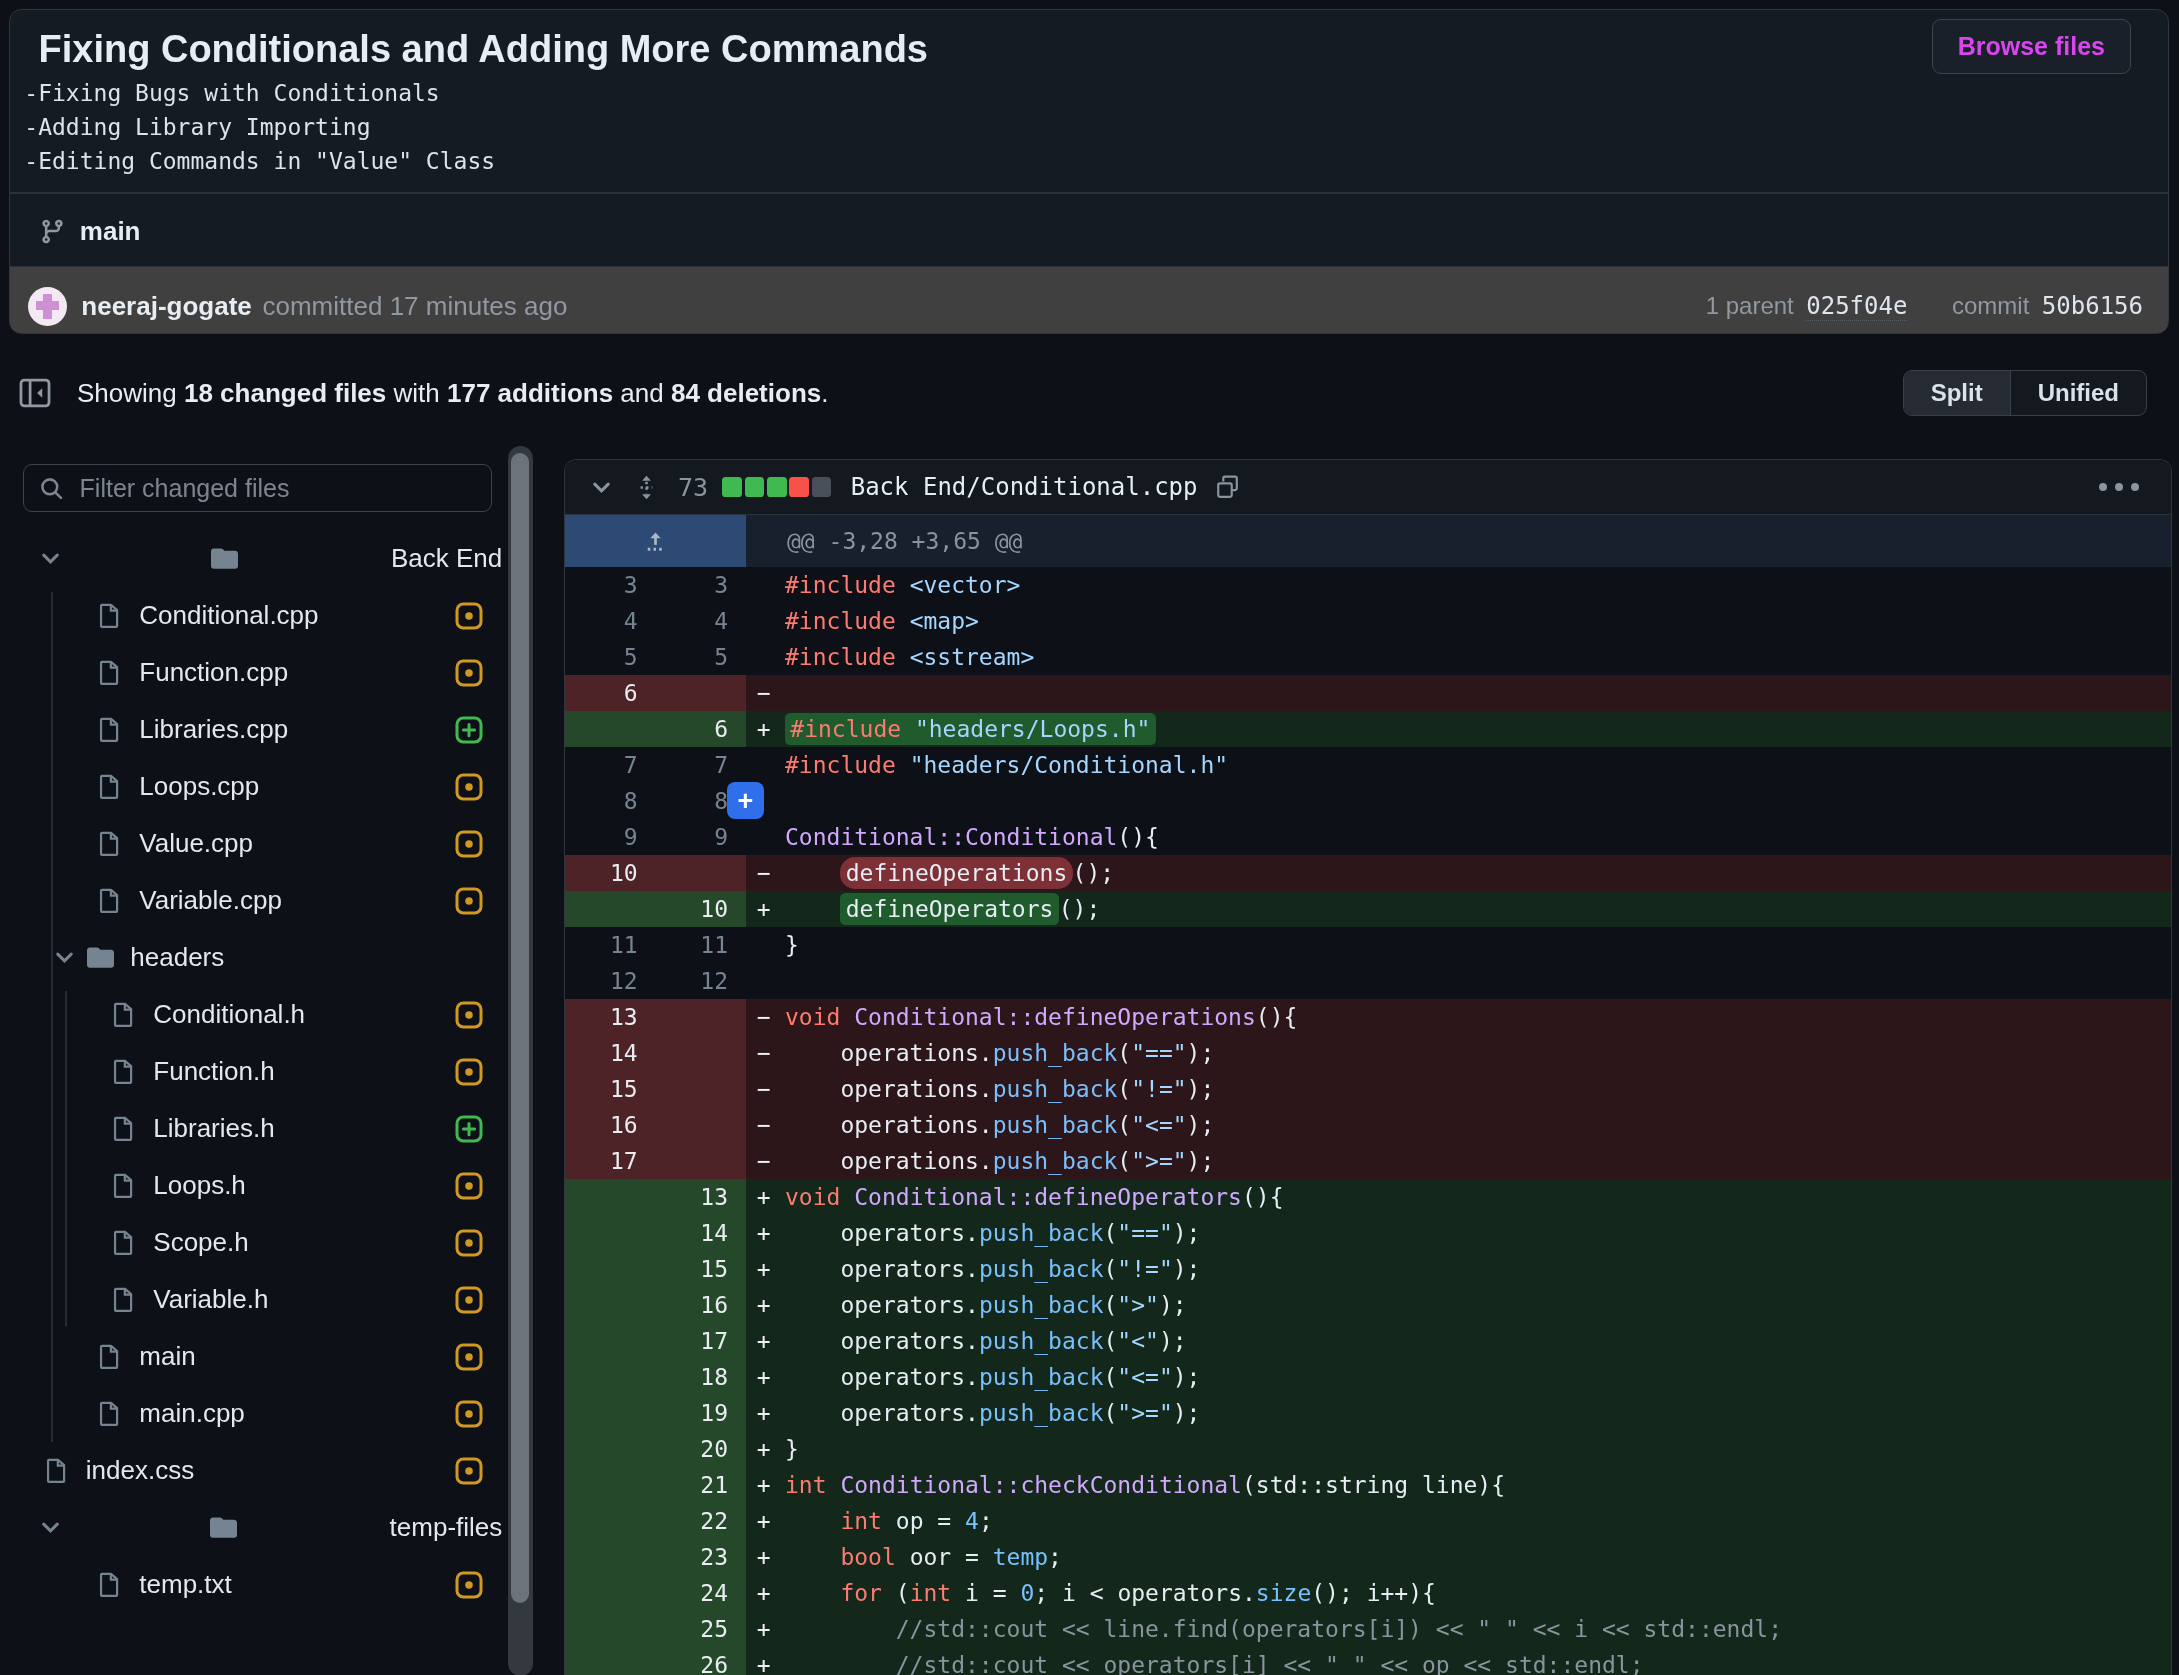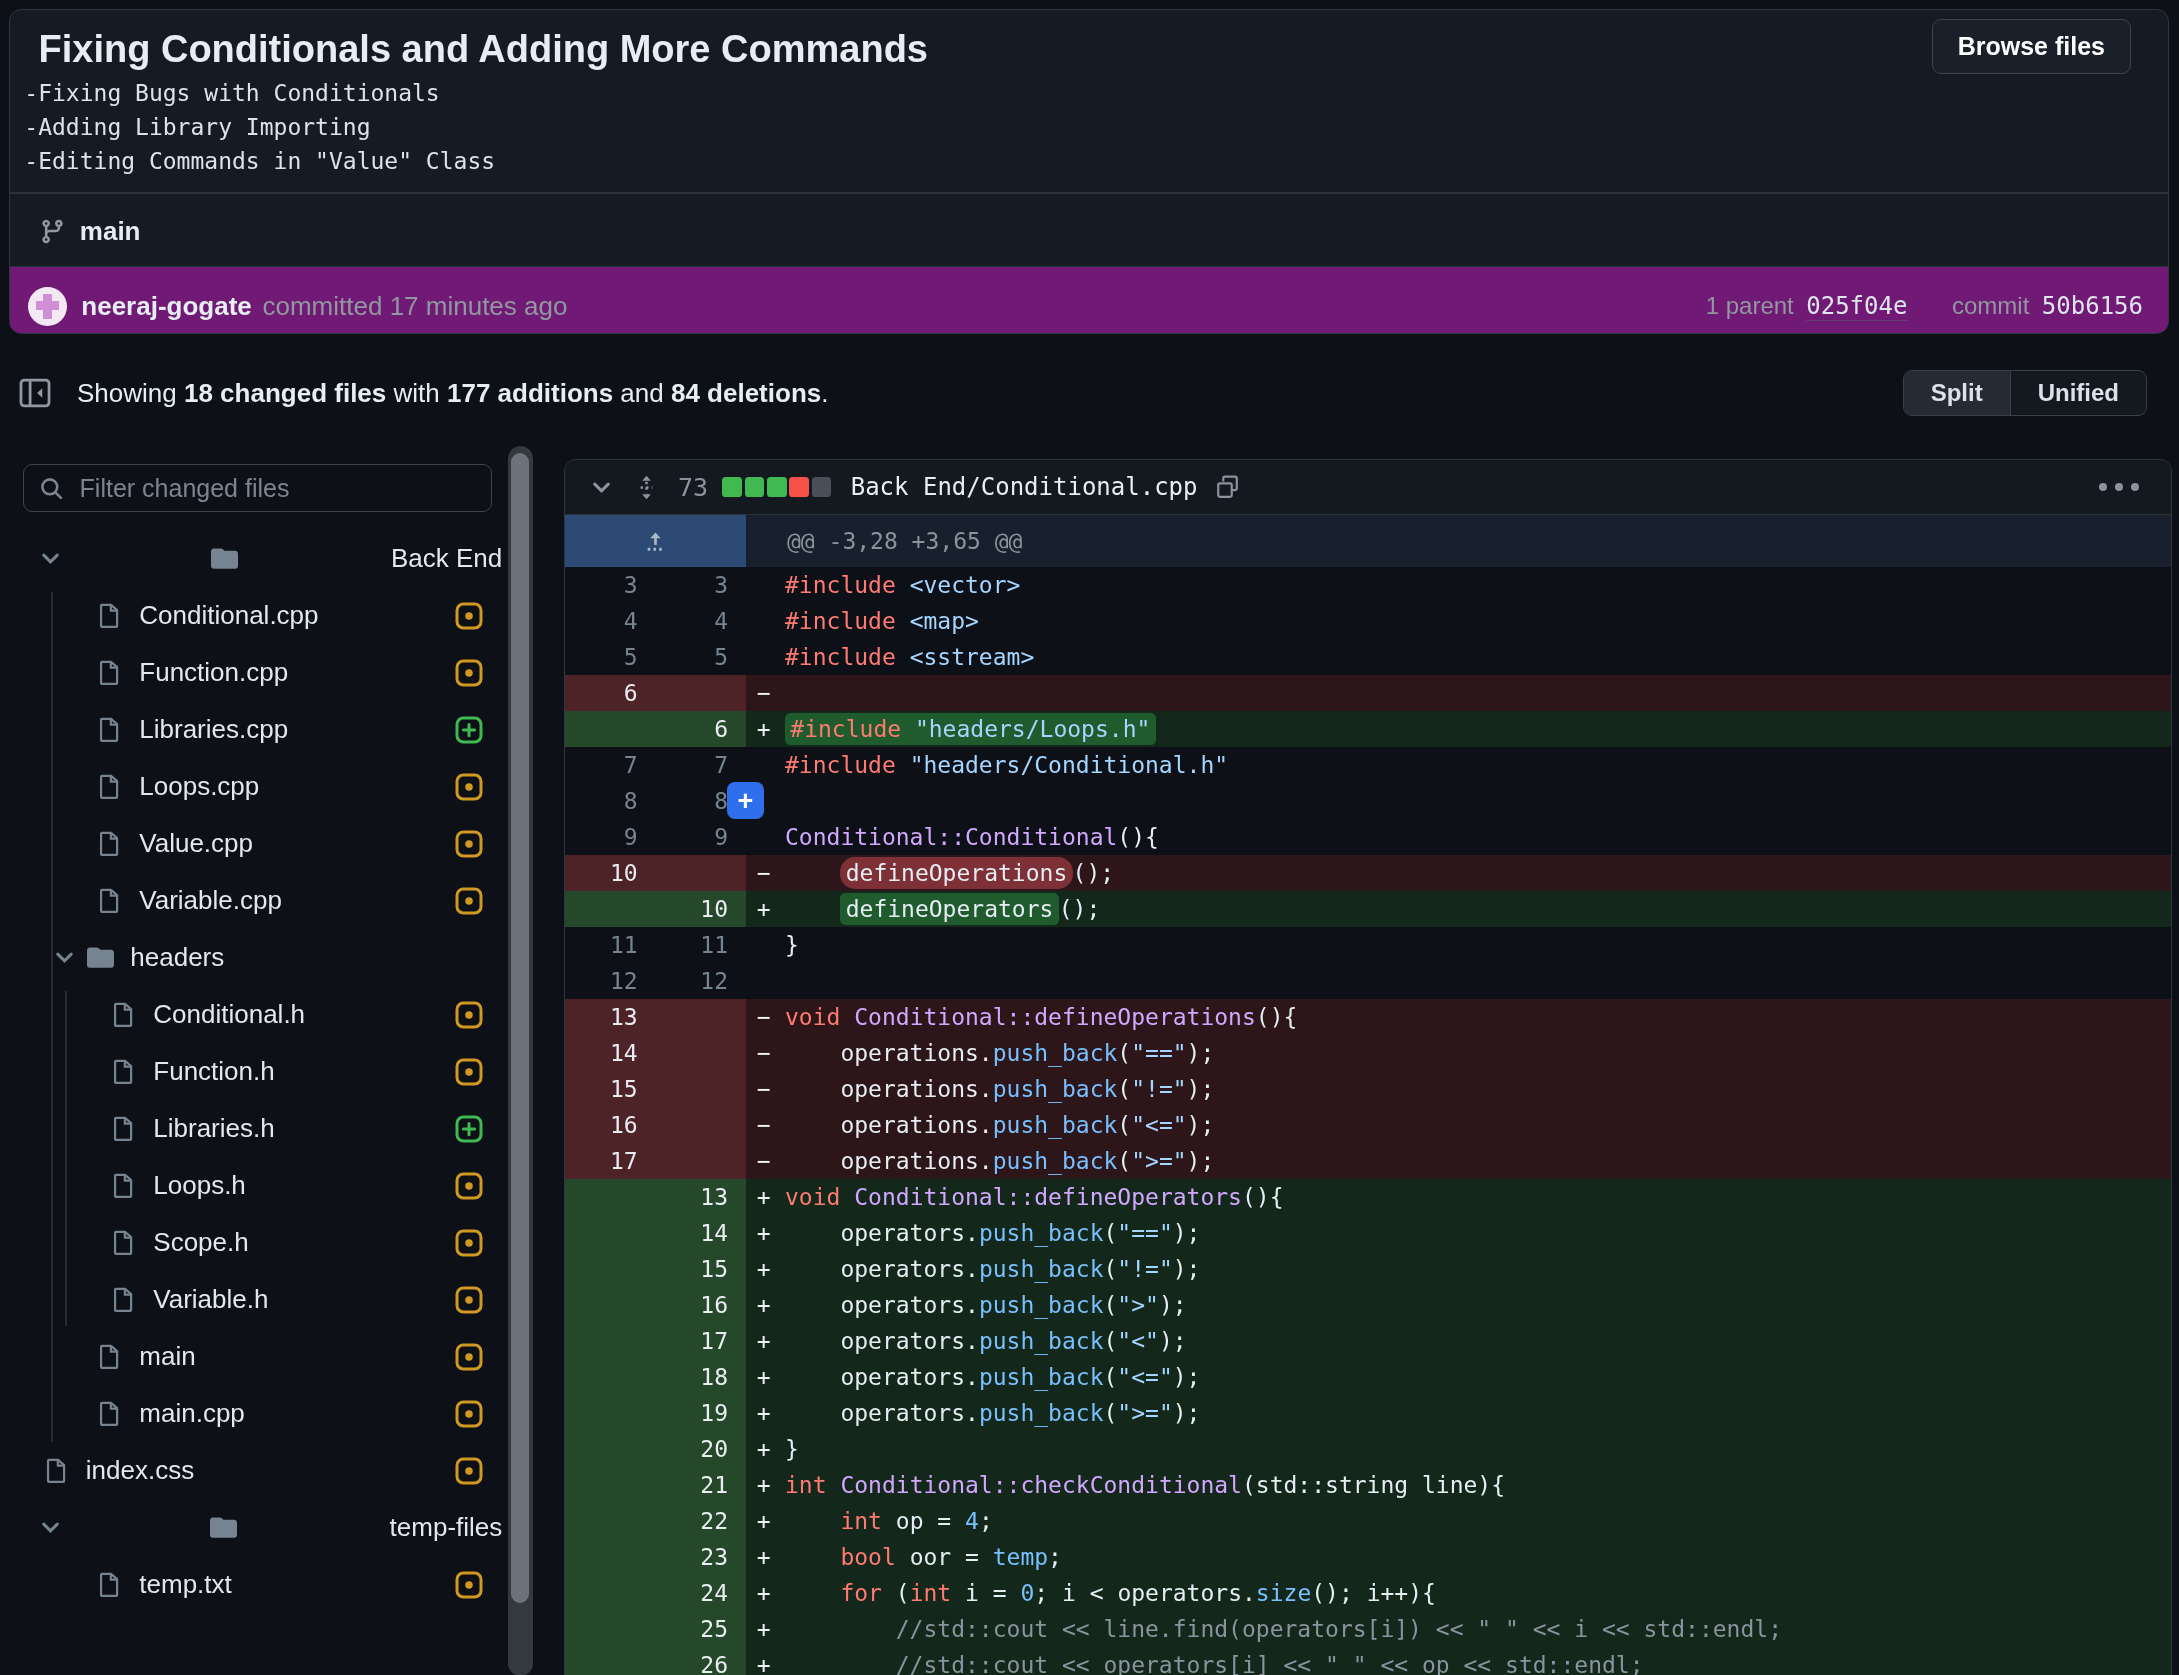--- a/index.html
+++ b/index.html
@@ -7,26 +7,26 @@
     font-family:"Liberation Sans", sans-serif; color:#e6edf3; }
 
   
   .commit-box { position:absolute; left:9px; top:9px; width:2160px; height:325px;
     border:1.8px solid #30363d; border-radius:12.5px; background:#151b23; }
   .commit-title { position:absolute; left:28.5px; top:18px; font-size:38px; font-weight:600; color:#e6edf3; }
   .commit-desc { position:absolute; left:14.3px; top:66px; font-family:"DejaVu Sans Mono",monospace;
     font-size:23px; line-height:34px; color:#dce3eb; white-space:pre; }
   .browse-btn { position:absolute; right:37px; top:9px; height:55px; padding:0 25px;
     display:flex; align-items:center; background:#1a2029; border:1.8px solid #3d444d;
-    border-radius:9px; color:#ffffff; font-size:25px; font-weight:600; cursor:pointer; }
+    border-radius:9px; color:#d946ef; font-size:25px; font-weight:600; cursor:pointer; }
   .divider1 { position:absolute; left:0; right:0; top:182px; height:1.8px; background:#2b323c; }
   .branch-row { position:absolute; left:0; right:0; top:184px; height:75px;
     display:flex; align-items:center; padding-left:28.5px; }
   .branch-name { font-size:26px; font-weight:700; margin-left:14.3px; color:#e6edf3; }
-  .author-row { position:absolute; left:0; right:0; bottom:0; height:67px; background:#701a75;
+  .author-row { position:absolute; left:0; right:0; bottom:0; height:67px; background:#404040;
     border-top:1.8px solid #2b323c; border-radius:0 0 10.7px 10.7px; display:flex; align-items:center;
     padding:12px 25px 0 18px; }
   .avatar { width:39px; height:39px; border-radius:50%; background:#f3e8f3; position:relative; flex:none; }
   .avatar::before { content:""; position:absolute; left:15px; top:7.1px; width:9px; height:25px; background:#cf8fd4; }
   .avatar::after  { content:""; position:absolute; left:8px; top:14.3px; width:23px; height:9px; background:#cf8fd4; }
   .author-name { font-size:26px; font-weight:700; margin-left:14.3px; color:#e6edf3; }
   .committed-text { font-size:26px; color:#9198a1; margin-left:10.7px; }
   .commit-meta { margin-left:auto; display:flex; align-items:center; gap:12.5px; font-size:24px; color:#9198a1; }
   .sha { font-family:"DejaVu Sans Mono",monospace; color:#dfe5ec; }
   .sha.parent { border-bottom:1.8px dotted #57606a; }

